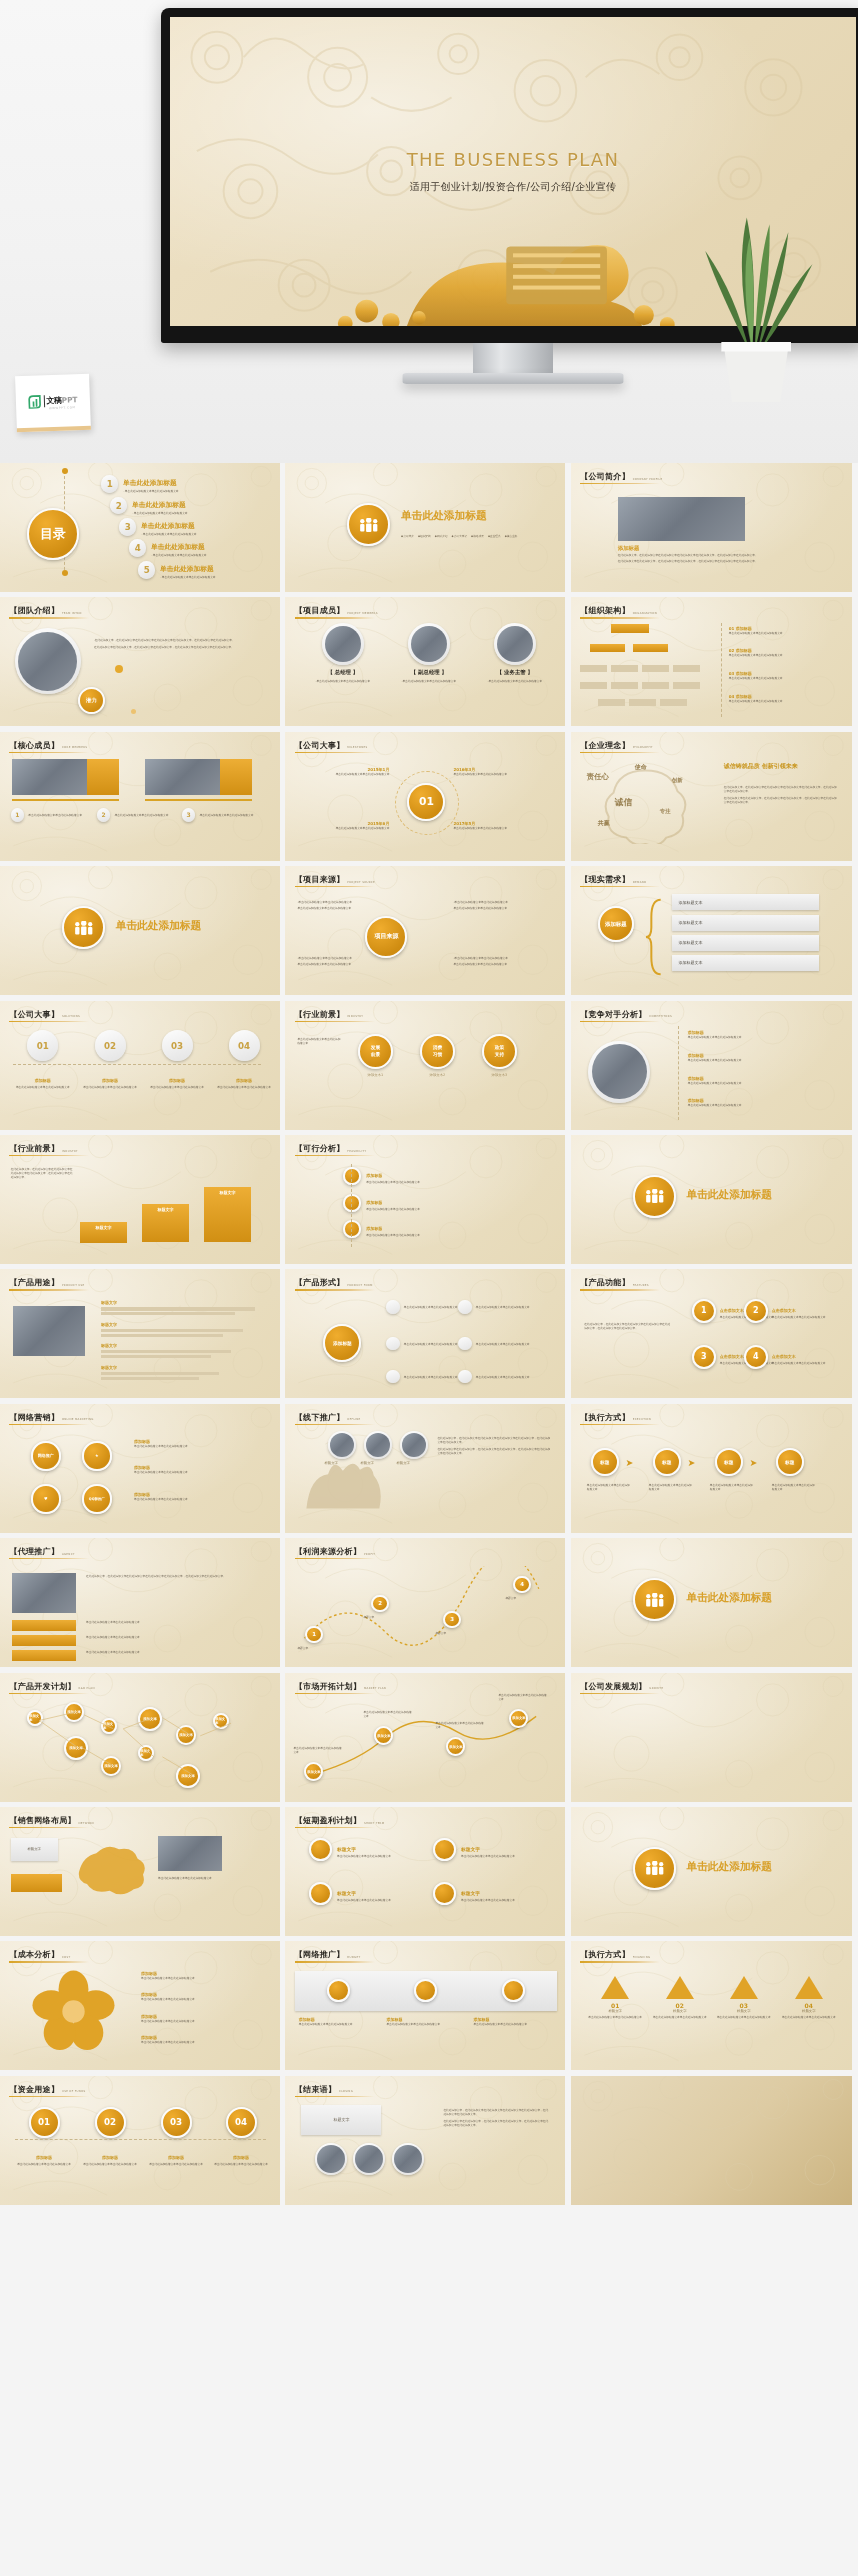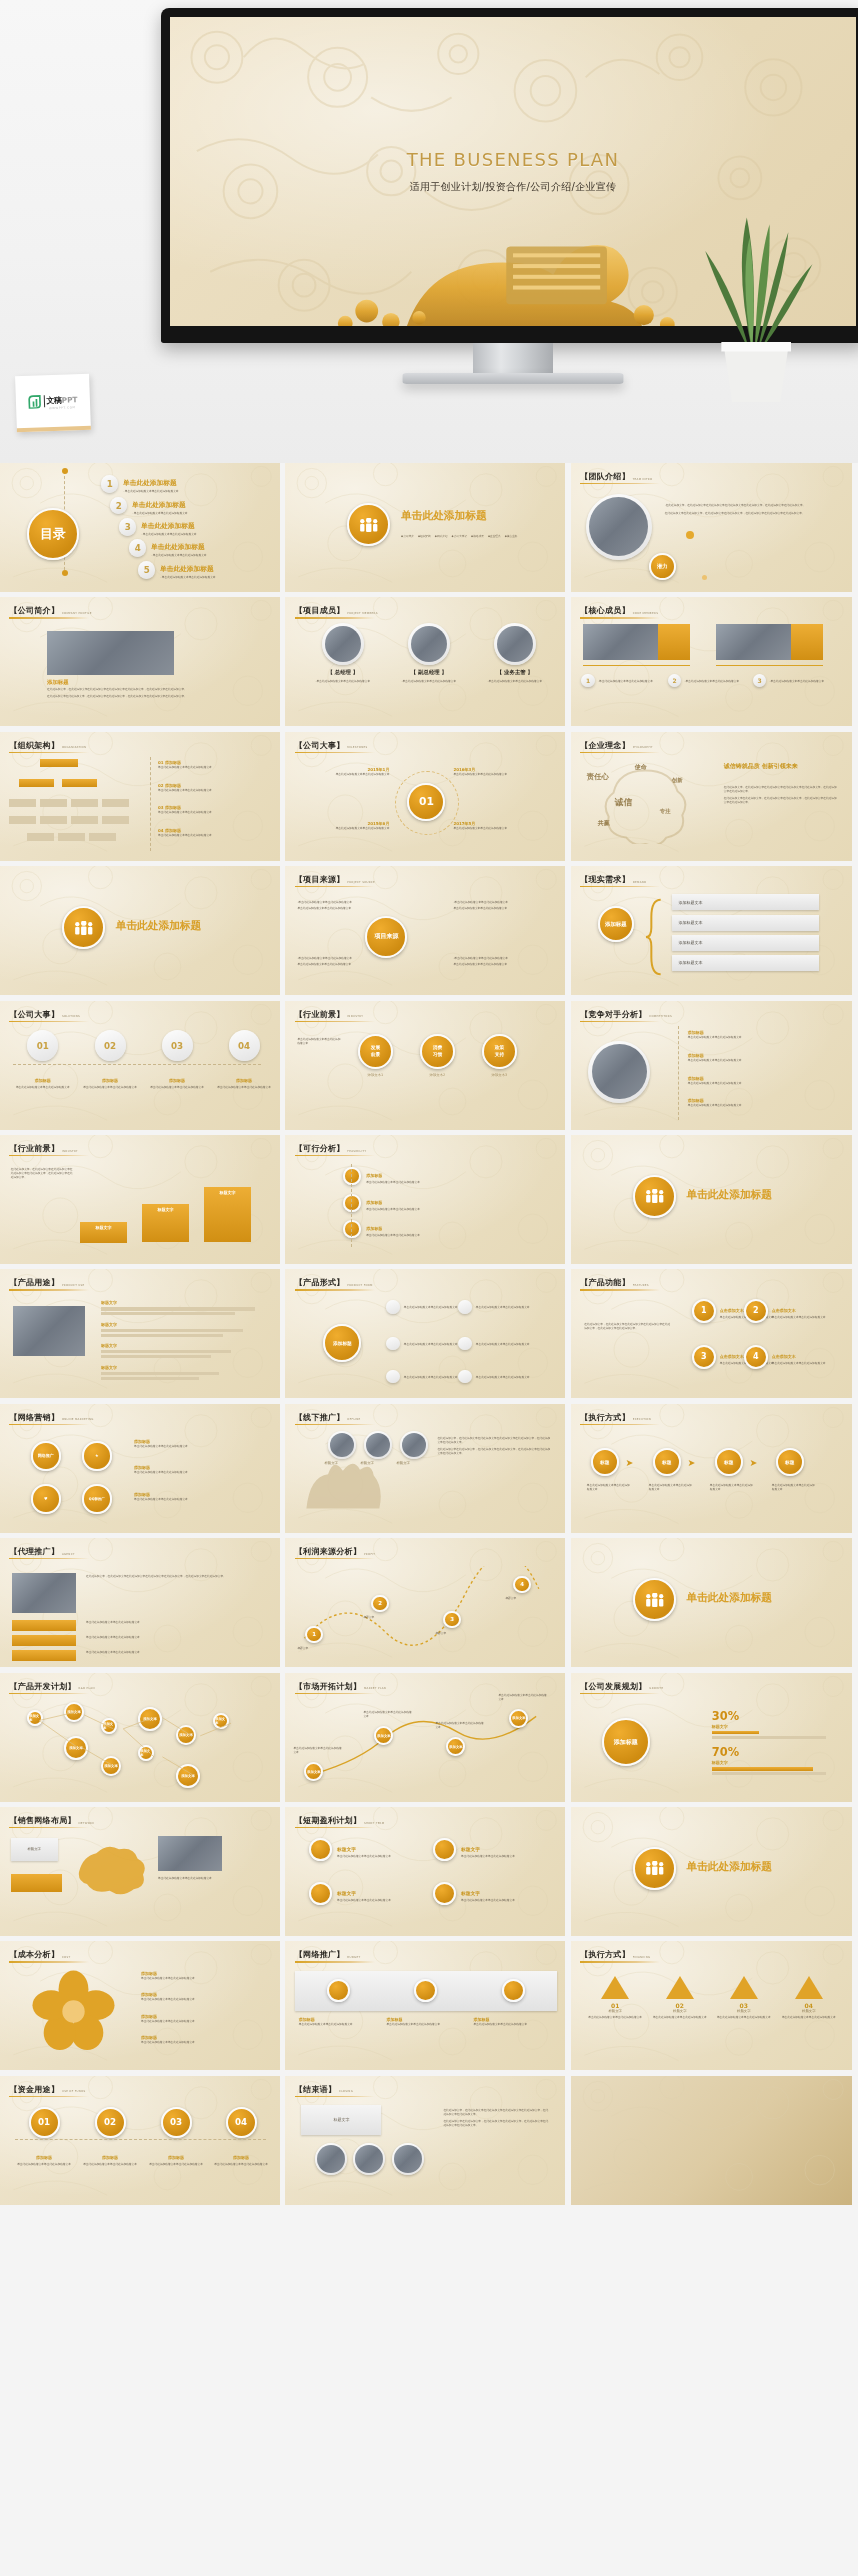--- a/index.html
+++ b/index.html
@@ -413,64 +413,64 @@
           <circle cx="300" cy="40" r="24"></circle>
       <circle cx="390" cy="20" r="15"></circle>
           <circle cx="90" cy="120" r="26"></circle>
       <circle cx="250" cy="150" r="20"></circle>
           <circle cx="370" cy="140" r="22"></circle>
       <path d="M60 60 q50 -30 100 5 t110 -10"></path>
           <path d="M20 170 q70 -30 140 8"></path>
     </g>
       </svg>
       <div class="hdr">
-      <span class="hdr-title">【团队介绍】</span>
-      <span class="hdr-en">TEAM INTRO</span>
-    </div>
-      <div class="hdr-rule"></div>
-    <div class="body" style="">
-        <div class="circ-w" style="position:absolute;left:14.8px;top:5.4px;width:66px;height:66px;overflow:hidden;padding:0">
-        <span class="ph" style="width:59px;height:59px;border-radius:50%;display:block"></span>
-        </div>
-      <div style="position:absolute;left:94px;top:14.8px;width:154px">
-          <div class="txt-s" style="font-size:2.7px;">·在此处添加文字，在此处添加文字在此处添加文字在此处添加文字在此处添加文字，在此处添加文字在此处添加文字。</div>
-          <div class="txt-s" style="font-size:2.7px;margin-top:3.4px">在此处添加文字在此处添加文字，在此处添加文字在此处添加文字，在此处添加文字在此处添加文字在此处添加文字。</div>
-        </div>
-      <div class="circ" style="position:absolute;left:78px;top:64px;width:27px;height:27px;font-size:5.4px">潜力</div>
-      <div style="position:absolute;left:115px;top:42px;width:8px;height:8px;border-radius:50%;background:#e5a92e"></div>
-      <div style="position:absolute;left:131px;top:86px;width:5.4px;height:5.4px;border-radius:50%;background:#ecc270"></div>
-      </div>
-  </div>
-  <div class="slide ">
-    <svg class="tex" viewBox="0 0 418 193" preserveAspectRatio="none">
-    <g fill="none" stroke="#ddd0ae" stroke-width="1.4">
-      <circle cx="40" cy="30" r="22"></circle>
-          <circle cx="40" cy="30" r="10"></circle>
-      <circle cx="150" cy="16" r="18"></circle>
-          <circle cx="300" cy="40" r="24"></circle>
-      <circle cx="390" cy="20" r="15"></circle>
-          <circle cx="90" cy="120" r="26"></circle>
-      <circle cx="250" cy="150" r="20"></circle>
-          <circle cx="370" cy="140" r="22"></circle>
-      <path d="M60 60 q50 -30 100 5 t110 -10"></path>
-          <path d="M20 170 q70 -30 140 8"></path>
-    </g>
-      </svg>
-      <div class="hdr">
       <span class="hdr-title">【公司简介】</span>
       <span class="hdr-en">COMPANY PROFILE</span>
     </div>
       <div class="hdr-rule"></div>
     <div class="body" style="">
         <div class="ph" style="position:absolute;left:47px;top:8px;width:127px;height:44px"></div>
       <div style="position:absolute;left:47px;top:56px;font-size:5.4px;color:#d39b23;font-weight:bold">添加标题</div>
       <div style="position:absolute;left:47px;top:64px;width:181px">
           <div class="txt-s" style="font-size:2.7px;">在此处添加文字，在此处添加文字在此处添加文字在此处添加文字在此处添加文字，在此处添加文字在此处添加文字。</div>
           <div class="txt-s" style="font-size:2.7px;margin-top:2.7px">在此处添加文字在此处添加文字，在此处添加文字在此处添加文字，在此处添加文字在此处添加文字在此处添加文字。</div>
         </div>
+      </div>
+  </div>
+  <div class="slide ">
+    <svg class="tex" viewBox="0 0 418 193" preserveAspectRatio="none">
+    <g fill="none" stroke="#ddd0ae" stroke-width="1.4">
+      <circle cx="40" cy="30" r="22"></circle>
+          <circle cx="40" cy="30" r="10"></circle>
+      <circle cx="150" cy="16" r="18"></circle>
+          <circle cx="300" cy="40" r="24"></circle>
+      <circle cx="390" cy="20" r="15"></circle>
+          <circle cx="90" cy="120" r="26"></circle>
+      <circle cx="250" cy="150" r="20"></circle>
+          <circle cx="370" cy="140" r="22"></circle>
+      <path d="M60 60 q50 -30 100 5 t110 -10"></path>
+          <path d="M20 170 q70 -30 140 8"></path>
+    </g>
+      </svg>
+      <div class="hdr">
+      <span class="hdr-title">【团队介绍】</span>
+      <span class="hdr-en">TEAM INTRO</span>
+    </div>
+      <div class="hdr-rule"></div>
+    <div class="body" style="">
+        <div class="circ-w" style="position:absolute;left:14.8px;top:5.4px;width:66px;height:66px;overflow:hidden;padding:0">
+        <span class="ph" style="width:59px;height:59px;border-radius:50%;display:block"></span>
+        </div>
+      <div style="position:absolute;left:94px;top:14.8px;width:154px">
+          <div class="txt-s" style="font-size:2.7px;">·在此处添加文字，在此处添加文字在此处添加文字在此处添加文字在此处添加文字，在此处添加文字在此处添加文字。</div>
+          <div class="txt-s" style="font-size:2.7px;margin-top:3.4px">在此处添加文字在此处添加文字，在此处添加文字在此处添加文字，在此处添加文字在此处添加文字在此处添加文字。</div>
+        </div>
+      <div class="circ" style="position:absolute;left:78px;top:64px;width:27px;height:27px;font-size:5.4px">潜力</div>
+      <div style="position:absolute;left:115px;top:42px;width:8px;height:8px;border-radius:50%;background:#e5a92e"></div>
+      <div style="position:absolute;left:131px;top:86px;width:5.4px;height:5.4px;border-radius:50%;background:#ecc270"></div>
       </div>
   </div>
   <div class="slide ">
     <svg class="tex" viewBox="0 0 418 193" preserveAspectRatio="none">
     <g fill="none" stroke="#ddd0ae" stroke-width="1.4">
       <circle cx="40" cy="30" r="22"></circle>
           <circle cx="40" cy="30" r="10"></circle>
       <circle cx="150" cy="16" r="18"></circle>
           <circle cx="300" cy="40" r="24"></circle>
       <circle cx="390" cy="20" r="15"></circle>
@@ -507,71 +507,20 @@
       </div>
       <div style="position:absolute;left:192px;top:0;width:75px;text-align:center">
         <span class="circ-w" style="width:42px;height:42px;overflow:hidden;padding:0;margin:0 auto">
           <span class="ph" style="width:36px;height:36px;border-radius:50%;display:block"></span>
           </span>
         <div style="margin-top:4px;font-size:5.4px;font-weight:bold;color:#2e2a22">【 业务主管 】</div>
         <div style="margin-top:2.7px">
             <div class="txt-s" style="font-size:2.7px;">·单击此处添加段落文本单击此处添加段落文本</div>
           </div>
       </div>
-      </div>
-  </div>
-  <div class="slide ">
-    <svg class="tex" viewBox="0 0 418 193" preserveAspectRatio="none">
-    <g fill="none" stroke="#ddd0ae" stroke-width="1.4">
-      <circle cx="40" cy="30" r="22"></circle>
-          <circle cx="40" cy="30" r="10"></circle>
-      <circle cx="150" cy="16" r="18"></circle>
-          <circle cx="300" cy="40" r="24"></circle>
-      <circle cx="390" cy="20" r="15"></circle>
-          <circle cx="90" cy="120" r="26"></circle>
-      <circle cx="250" cy="150" r="20"></circle>
-          <circle cx="370" cy="140" r="22"></circle>
-      <path d="M60 60 q50 -30 100 5 t110 -10"></path>
-          <path d="M20 170 q70 -30 140 8"></path>
-    </g>
-      </svg>
-      <div class="hdr">
-      <span class="hdr-title">【核心成员】</span>
-      <span class="hdr-en">CORE MEMBERS</span>
-    </div>
-      <div class="hdr-rule"></div>
-    <div class="body" style="">
-        <div style="position:absolute;left:12px;top:1.3px;display:flex">
-        <span class="ph" style="width:75px;height:36px"></span>
-        <span class="bar-o" style="width:32px;height:36px"></span>
-        </div>
-        <div style="position:absolute;left:12px;top:42px;width:107px;height:1.3px;background:#d9a326"></div>
-        <div style="position:absolute;left:145px;top:1.3px;display:flex">
-        <span class="ph" style="width:75px;height:36px"></span>
-        <span class="bar-o" style="width:32px;height:36px"></span>
-        </div>
-        <div style="position:absolute;left:145px;top:42px;width:107px;height:1.3px;background:#d9a326"></div>
-      <div style="position:absolute;left:10.7px;top:51px;display:flex;align-items:center;gap:3.4px">
-        <span class="circ-w" style="width:13.4px;height:13.4px;font-size:6px">1</span>
-        <span style="width:58px">
-            <div class="txt-s" style="font-size:2.7px;">·单击此处添加段落文本单击此处添加段落文本</div>
-          </span>
-        </div>
-      <div style="position:absolute;left:97px;top:51px;display:flex;align-items:center;gap:3.4px">
-        <span class="circ-w" style="width:13.4px;height:13.4px;font-size:6px">2</span>
-        <span style="width:58px">
-            <div class="txt-s" style="font-size:2.7px;">·单击此处添加段落文本单击此处添加段落文本</div>
-          </span>
-        </div>
-      <div style="position:absolute;left:182px;top:51px;display:flex;align-items:center;gap:3.4px">
-        <span class="circ-w" style="width:13.4px;height:13.4px;font-size:6px">3</span>
-        <span style="width:58px">
-            <div class="txt-s" style="font-size:2.7px;">·单击此处添加段落文本单击此处添加段落文本</div>
-          </span>
-        </div>
       </div>
   </div>
   <div class="slide ">
     <svg class="tex" viewBox="0 0 418 193" preserveAspectRatio="none">
     <g fill="none" stroke="#ddd0ae" stroke-width="1.4">
       <circle cx="40" cy="30" r="22"></circle>
           <circle cx="40" cy="30" r="10"></circle>
       <circle cx="150" cy="16" r="18"></circle>
           <circle cx="300" cy="40" r="24"></circle>
       <circle cx="390" cy="20" r="15"></circle>
@@ -612,20 +561,71 @@
         </div>
         <div style="position:absolute;left:158px;top:48px;width:107px">
         <div style="font-size:4px;font-weight:bold;color:#c9961f">03 添加标题</div>
           <div class="txt-s" style="font-size:2.7px;">单击此处添加段落文本单击此处添加段落文本</div>
         </div>
         <div style="position:absolute;left:158px;top:71px;width:107px">
         <div style="font-size:4px;font-weight:bold;color:#c9961f">04 添加标题</div>
           <div class="txt-s" style="font-size:2.7px;">单击此处添加段落文本单击此处添加段落文本</div>
         </div>
         <div class="dash-v" style="left:150px;top:0;height:94px"></div>
+      </div>
+  </div>
+  <div class="slide ">
+    <svg class="tex" viewBox="0 0 418 193" preserveAspectRatio="none">
+    <g fill="none" stroke="#ddd0ae" stroke-width="1.4">
+      <circle cx="40" cy="30" r="22"></circle>
+          <circle cx="40" cy="30" r="10"></circle>
+      <circle cx="150" cy="16" r="18"></circle>
+          <circle cx="300" cy="40" r="24"></circle>
+      <circle cx="390" cy="20" r="15"></circle>
+          <circle cx="90" cy="120" r="26"></circle>
+      <circle cx="250" cy="150" r="20"></circle>
+          <circle cx="370" cy="140" r="22"></circle>
+      <path d="M60 60 q50 -30 100 5 t110 -10"></path>
+          <path d="M20 170 q70 -30 140 8"></path>
+    </g>
+      </svg>
+      <div class="hdr">
+      <span class="hdr-title">【核心成员】</span>
+      <span class="hdr-en">CORE MEMBERS</span>
+    </div>
+      <div class="hdr-rule"></div>
+    <div class="body" style="">
+        <div style="position:absolute;left:12px;top:1.3px;display:flex">
+        <span class="ph" style="width:75px;height:36px"></span>
+        <span class="bar-o" style="width:32px;height:36px"></span>
+        </div>
+        <div style="position:absolute;left:12px;top:42px;width:107px;height:1.3px;background:#d9a326"></div>
+        <div style="position:absolute;left:145px;top:1.3px;display:flex">
+        <span class="ph" style="width:75px;height:36px"></span>
+        <span class="bar-o" style="width:32px;height:36px"></span>
+        </div>
+        <div style="position:absolute;left:145px;top:42px;width:107px;height:1.3px;background:#d9a326"></div>
+      <div style="position:absolute;left:10.7px;top:51px;display:flex;align-items:center;gap:3.4px">
+        <span class="circ-w" style="width:13.4px;height:13.4px;font-size:6px">1</span>
+        <span style="width:58px">
+            <div class="txt-s" style="font-size:2.7px;">·单击此处添加段落文本单击此处添加段落文本</div>
+          </span>
+        </div>
+      <div style="position:absolute;left:97px;top:51px;display:flex;align-items:center;gap:3.4px">
+        <span class="circ-w" style="width:13.4px;height:13.4px;font-size:6px">2</span>
+        <span style="width:58px">
+            <div class="txt-s" style="font-size:2.7px;">·单击此处添加段落文本单击此处添加段落文本</div>
+          </span>
+        </div>
+      <div style="position:absolute;left:182px;top:51px;display:flex;align-items:center;gap:3.4px">
+        <span class="circ-w" style="width:13.4px;height:13.4px;font-size:6px">3</span>
+        <span style="width:58px">
+            <div class="txt-s" style="font-size:2.7px;">·单击此处添加段落文本单击此处添加段落文本</div>
+          </span>
+        </div>
       </div>
   </div>
   <div class="slide ">
     <svg class="tex" viewBox="0 0 418 193" preserveAspectRatio="none">
     <g fill="none" stroke="#ddd0ae" stroke-width="1.4">
       <circle cx="40" cy="30" r="22"></circle>
           <circle cx="40" cy="30" r="10"></circle>
       <circle cx="150" cy="16" r="18"></circle>
           <circle cx="300" cy="40" r="24"></circle>
       <circle cx="390" cy="20" r="15"></circle>
@@ -1553,34 +1553,20 @@
           <circle cx="370" cy="140" r="22"></circle>
       <path d="M60 60 q50 -30 100 5 t110 -10"></path>
           <path d="M20 170 q70 -30 140 8"></path>
     </g>
       </svg>
       <div class="hdr">
       <span class="hdr-title">【公司发展规划】</span>
       <span class="hdr-en">GROWTH</span>
     </div>
       <div class="hdr-rule"></div>
-    <div class="body" style="">
-        <div class="circ" style="position:absolute;left:31px;top:20px;width:48px;height:48px;font-size:6px">添加标题</div>
-
-        <div style="position:absolute;left:141px;top:10.7px">
-          <span class="kpi">30%</span>
-          <div style="font-size:4px;font-weight:bold;color:#c9961f;margin-top:1.3px">标题文字</div>
-          <div class="bar-o" style="margin-top:2px;width:47px;height:3.4px"></div>
-          <div class="bar-l" style="margin-top:1.3px;width:114px;height:3.4px"></div></div>
-        <div style="position:absolute;left:141px;top:47px">
-          <span class="kpi">70%</span>
-          <div style="font-size:4px;font-weight:bold;color:#c9961f;margin-top:1.3px">标题文字</div>
-          <div class="bar-o" style="margin-top:2px;width:101px;height:3.4px"></div>
-          <div class="bar-l" style="margin-top:1.3px;width:114px;height:3.4px"></div></div>
-      </div>
   </div>
   <div class="slide ">
     <svg class="tex" viewBox="0 0 418 193" preserveAspectRatio="none">
     <g fill="none" stroke="#ddd0ae" stroke-width="1.4">
       <circle cx="40" cy="30" r="22"></circle>
           <circle cx="40" cy="30" r="10"></circle>
       <circle cx="150" cy="16" r="18"></circle>
           <circle cx="300" cy="40" r="24"></circle>
       <circle cx="390" cy="20" r="15"></circle>
           <circle cx="90" cy="120" r="26"></circle>

